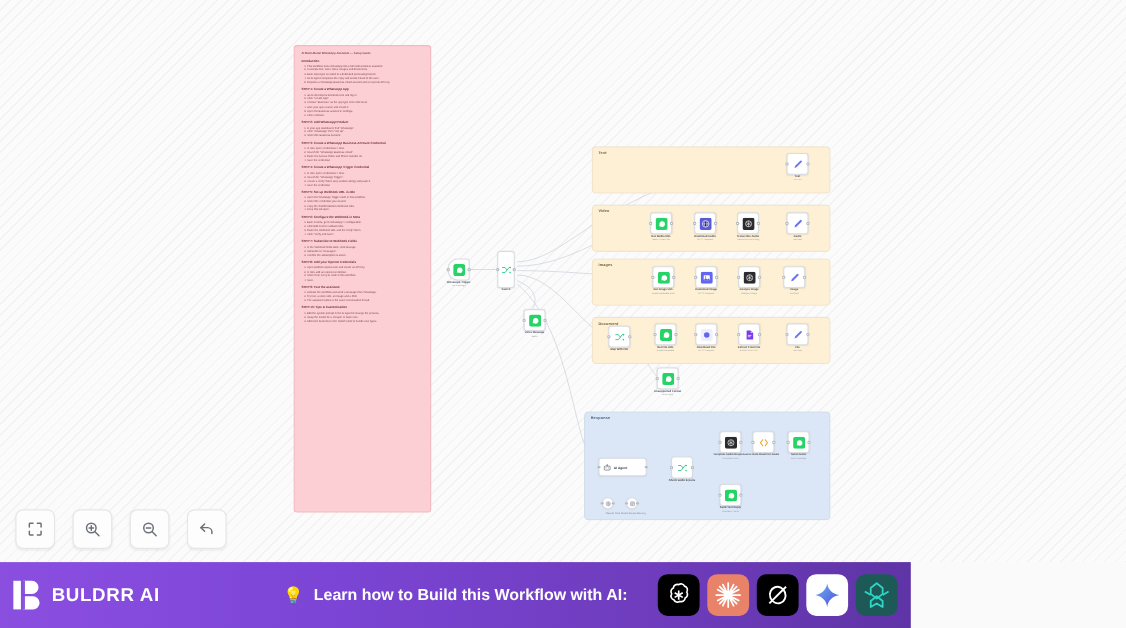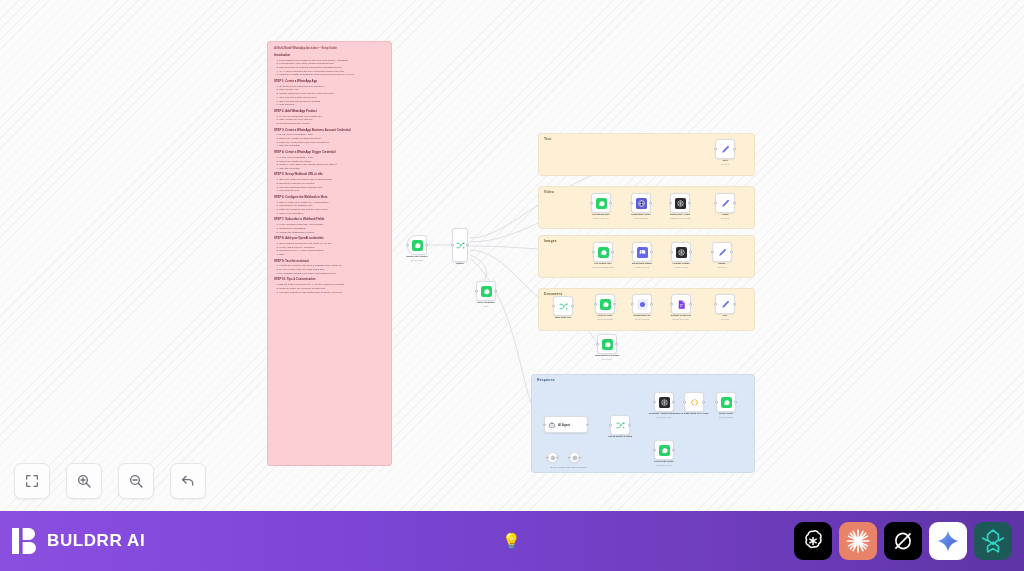--- a/index.html
+++ b/index.html
@@ -102,21 +102,21 @@
     width: 36px; height: 36px; border-radius: 7px;
     background: #fdfdfd; border: 1px solid #e4e6ea;
     display: flex; align-items: center; justify-content: center;
     box-shadow: 0 1px 2px rgba(0,0,0,0.05);
     cursor: pointer;
   }
   .tb svg { width: 16px; height: 16px; }
 
   
   #bottombar {
-    position: absolute; left: 0; top: 511px; width: 1024px; height: 60px;
+    position: absolute; left: 0; top: 511px; width: 828px; height: 60px;
     background: linear-gradient(90deg, #8b4fe0 0%, #7c45d6 35%, #6f3dbe 70%, #5f34a6 100%);
     display: flex; align-items: center; padding: 0 12px;
   }
   #brand { display: flex; align-items: center; gap: 9px; }
   #brand-logo {
     width: 26px; height: 28px; position: relative; flex: none;
   }
   #brand-name {
     color: #fff; font-size: 17px; font-weight: 700; letter-spacing: .6px;
   }
@@ -566,20 +566,21 @@
           <rect x="0" y="1" width="7" height="26" fill="#ffffff"></rect>
           <path d="M9 1h8a6 6 0 010 12H9zM9 15h9a6 6 0 010 12H9z" fill="#ffffff"></path>
           <rect x="9" y="1" width="1.6" height="26" fill="#7c45d6"></rect>
         </svg>
       </span>
       <span id="brand-name">BULDRR AI</span>
     </div>
 
     <div id="cta">
       <span id="bulb">💡</span>
+      <span id="cta-text">Learn how to Build this Workflow with AI:</span>
     </div>
 
     <div id="ai-logos">
       <div class="ai-badge" style="background:#000">
         <svg viewBox="0 0 24 24" fill="none" stroke="#fff" stroke-width="1.4">
           <path d="M12 3.2a3.3 3.3 0 014.9 1.3 3.3 3.3 0 011.9 5 3.3 3.3 0 01-1.4 4.9 3.3 3.3 0 01-4.5 2.9 3.3 3.3 0 01-4.9-1.3 3.3 3.3 0 01-1.9-5 3.3 3.3 0 011.4-4.9A3.3 3.3 0 0112 3.2z"></path>
           <path d="M12 8.2v7.6M8.6 10.1l6.8 3.8M15.4 10.1l-6.8 3.8"></path>
         </svg>
       </div>
       <div class="ai-badge" style="background:#e8836a">

